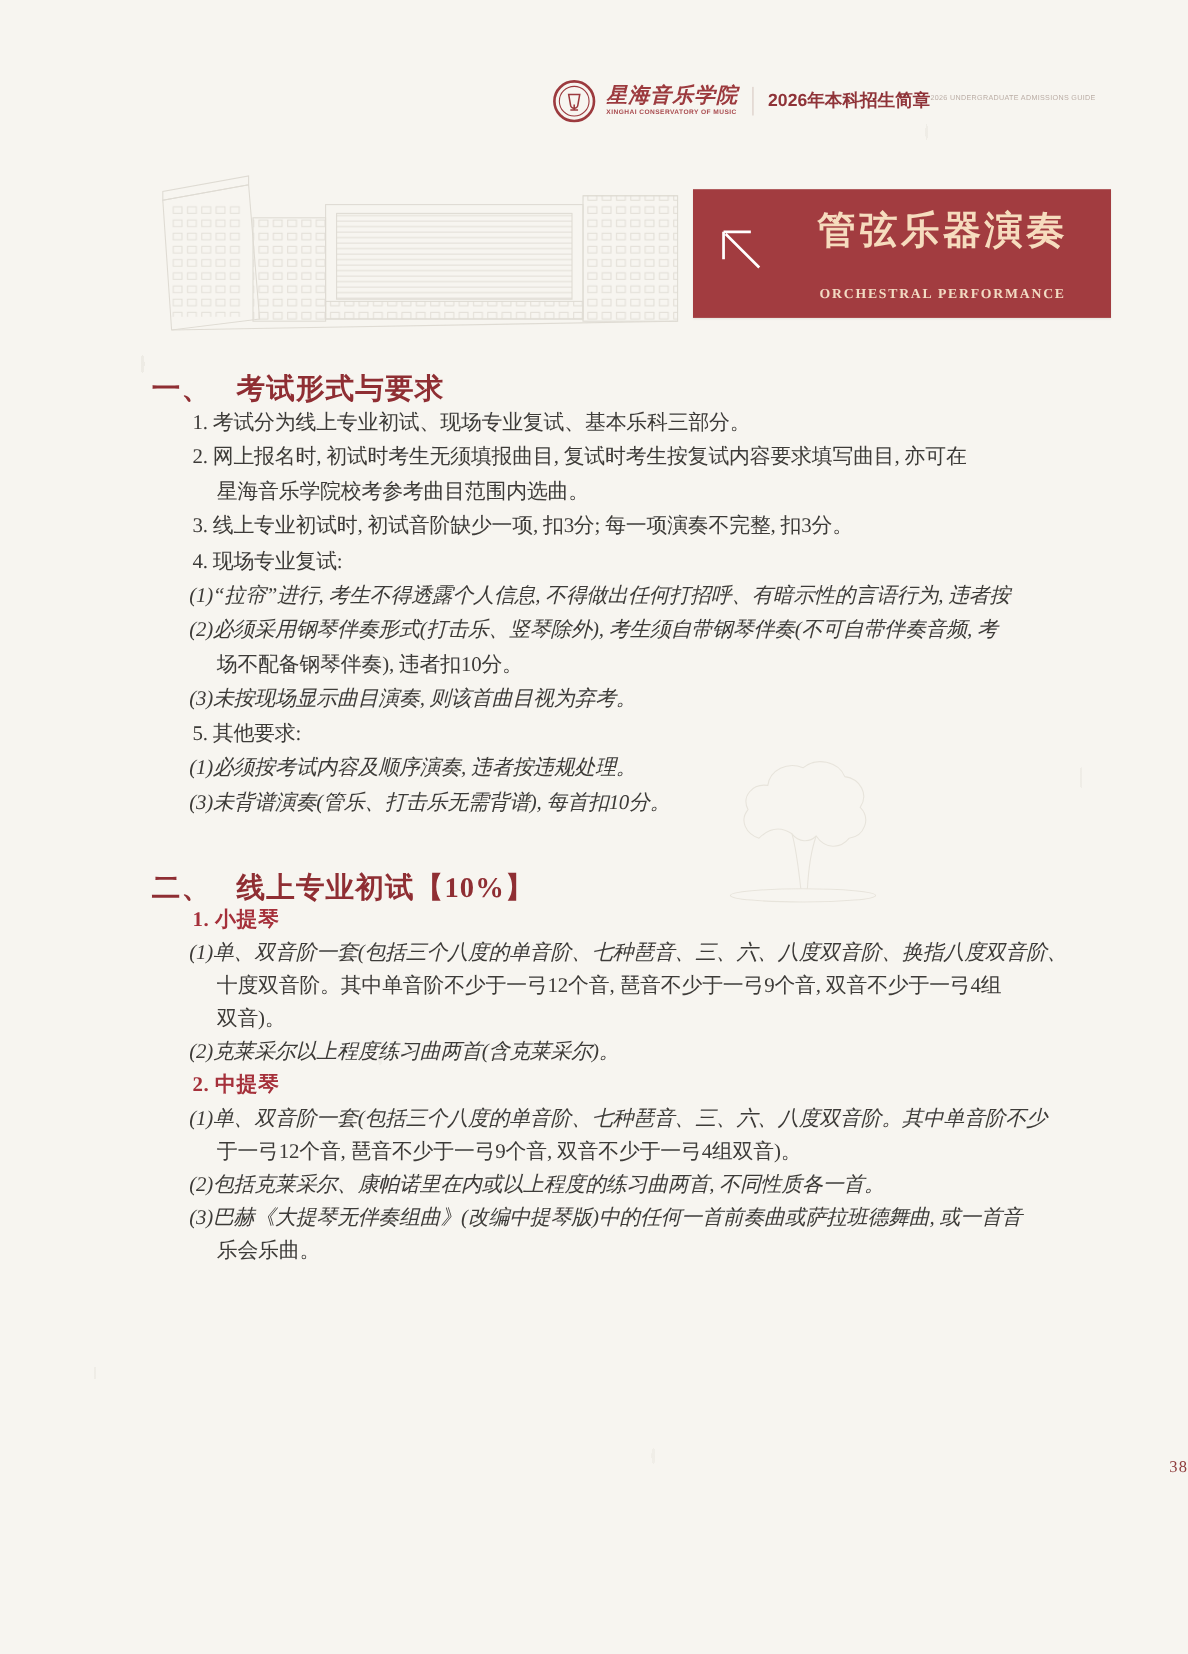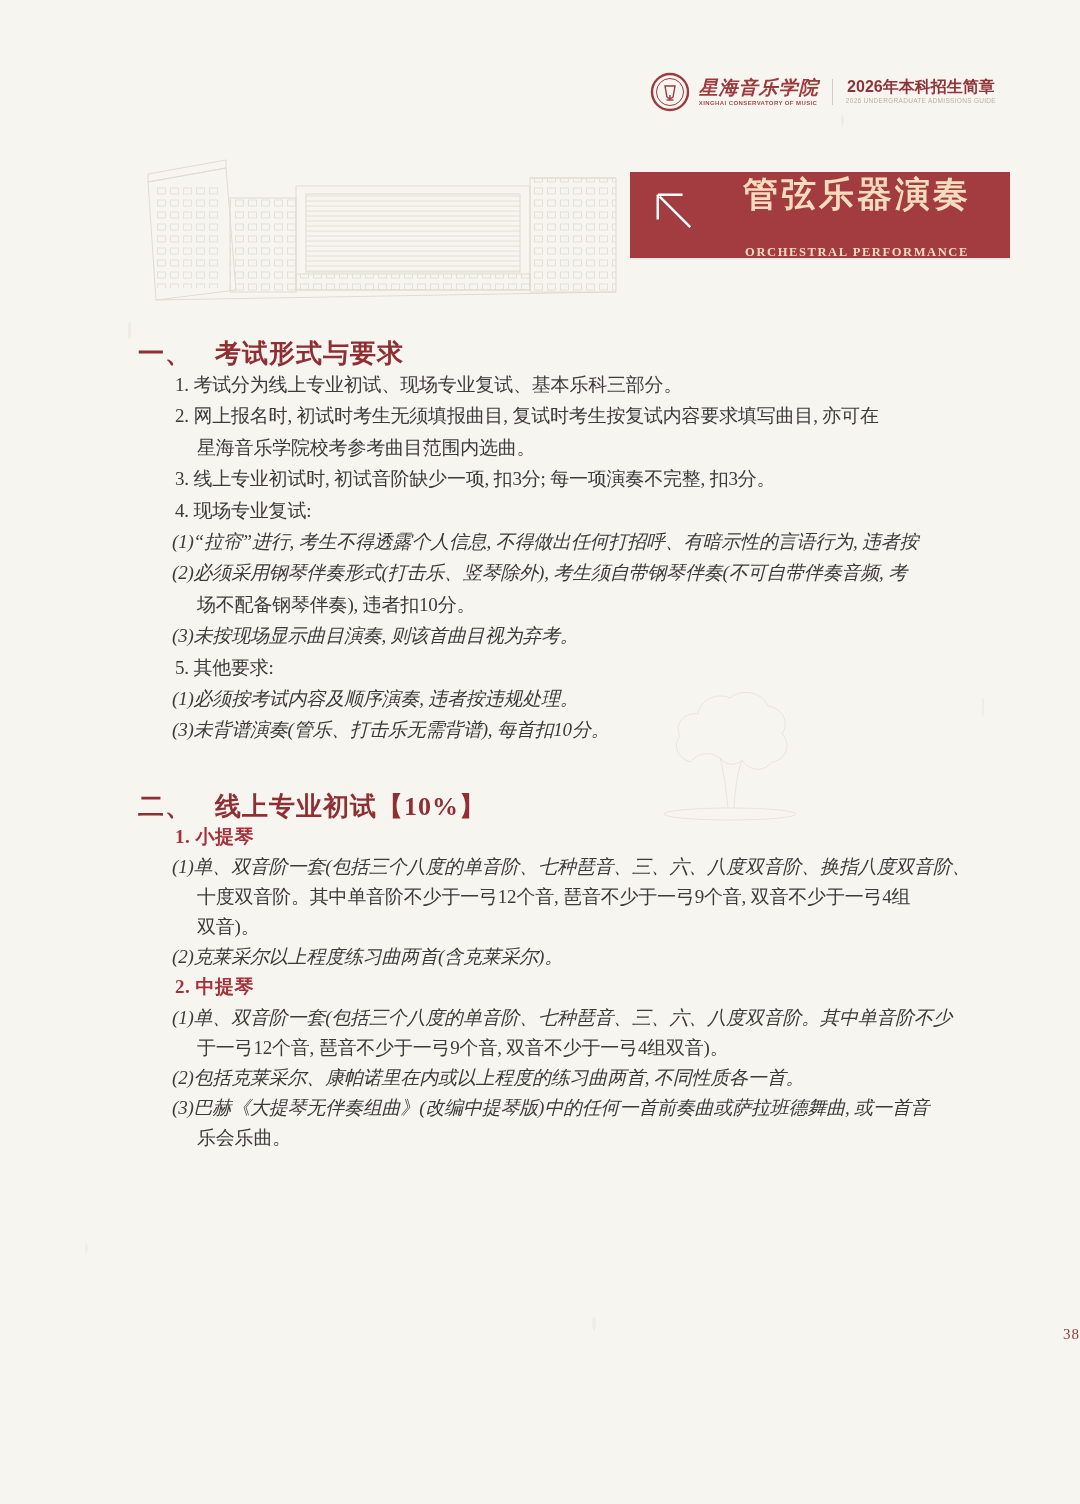--- a/index.html
+++ b/index.html
@@ -38,32 +38,32 @@
   .school{display:flex;flex-direction:column;align-items:flex-start;line-height:1.05;}
   .school-cn{
     font-size:19px;font-weight:bold;color:#9C3A3E;
     font-style:italic;letter-spacing:1px;white-space:nowrap;
   }
   .school-en{
     font-size:6px;color:#A8494D;letter-spacing:.4px;margin-top:2px;white-space:nowrap;
     font-family:"Liberation Sans","DejaVu Sans",sans-serif;font-weight:bold;
   }
   .hdr-div{width:1px;height:26px;background:#D8C9C2;margin:0 4px;}
-  .guide{display:flex;flex-direction:column;line-height:1.05;}
+  .guide{display:flex;line-height:1.05;}
   .guide-cn{font-size:16px;font-weight:bold;color:#8F3338;white-space:nowrap;
     font-family:"Liberation Sans","DejaVu Sans",sans-serif;}
   .guide-en{font-size:6.5px;color:#BBAEA6;letter-spacing:.3px;margin-top:3px;white-space:nowrap;
     font-family:"Liberation Sans","DejaVu Sans",sans-serif;}
 
   
   .building{position:absolute;left:130px;top:150px;opacity:.75;}
 
   
   .banner{
-    position:absolute;left:630px;top:172px;width:380px;height:86px;
+    position:absolute;left:630px;top:172px;width:380px;height:117px;
     background:var(--banner-bg);
     display:flex;align-items:center;
     box-shadow:0 1px 2px rgba(0,0,0,.08);
   }
   .banner-arrow{flex:0 0 88px;display:flex;justify-content:center;align-items:center;margin-top:-8px;}
   .banner-titles{flex:1;text-align:center;padding-right:14px;}
   .banner-cn{
     font-size:35px;font-weight:bold;color:var(--banner-text);
     letter-spacing:3px;white-space:nowrap;
   }

